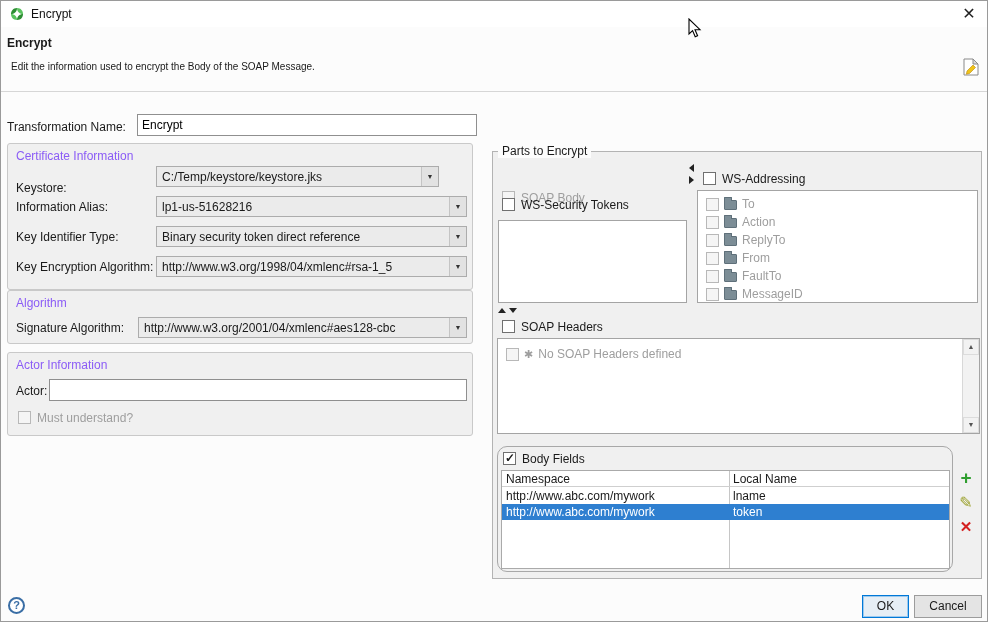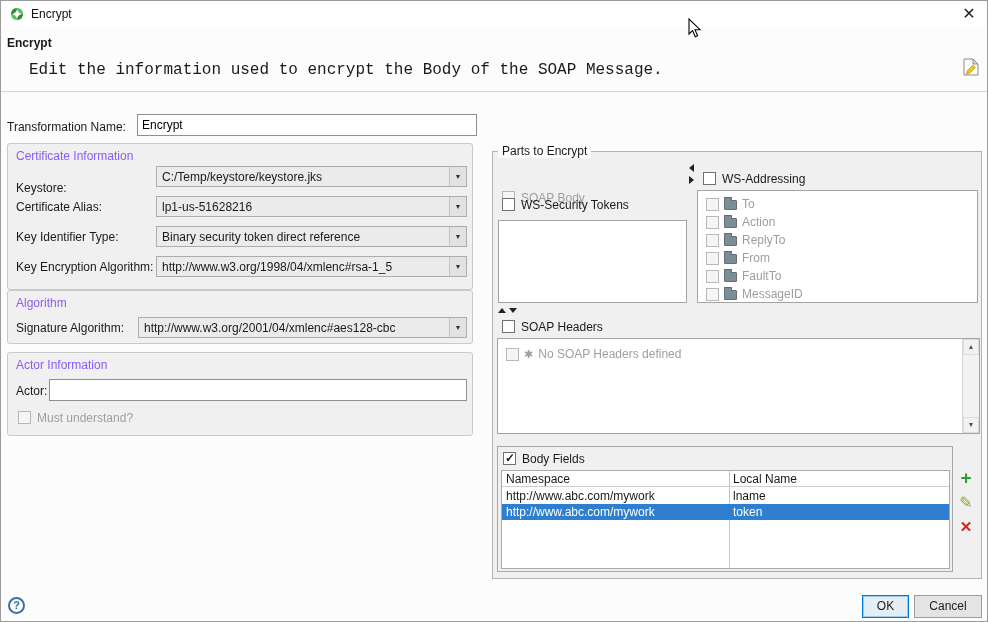--- a/index.html
+++ b/index.html
@@ -8,21 +8,21 @@
   .dialog { position:relative; width:988px; height:622px; background:#fcfcfc; border:1px solid #9a9a9a; overflow:hidden; margin:0 auto; }
 
   
   .titlebar { position:absolute; left:0; top:0; right:0; height:26px; background:#fff; }
   .app-icon { position:absolute; left:8px; top:5px; width:16px; height:16px; }
   .title-text { position:absolute; left:30px; top:6px; font-size:12px; color:#111; }
   .close-btn { position:absolute; right:8px; top:3px; width:20px; height:20px; text-align:center; line-height:20px; font-size:16px; color:#222; cursor:pointer; }
 
   
   .page-title { position:absolute; left:6px; top:35px; font-weight:bold; font-size:12px; }
-  .page-desc  { position:absolute; left:28px; top:60px; font-size:16px;font-family:Liberation Mono, monospace; }
+  .page-desc  { position:absolute; left:10px; top:60px; font-size:10px; }
   .doc-icon { position:absolute; right:8px; top:57px; width:16px; height:18px; }
   .separator { position:absolute; left:0; right:0; top:90px; height:1px; background:#d6d6d6; }
 
   
   .tn-label { position:absolute; left:6px; top:119px; }
   .tn-input { position:absolute; left:136px; top:113px; width:340px; height:22px; background:#fff; border:1px solid #8f8f8f; font-family:"Liberation Sans",sans-serif; font-size:12px; padding:0 4px; }
 
   
   .groupbox { position:absolute; background:#f0f0f0; border:1px solid #c9c9c9; border-radius:3px; }
   .gtitle { position:absolute; left:8px; top:5px; color:#8b5cf6; }
@@ -115,26 +115,26 @@
   </span>
   <div class="separator"></div>
 
   <label class="tn-label">Transformation Name:</label>
   <input class="tn-input" value="Encrypt" style="">
 
   <div class="groupbox" style="left:6px;top:142px;width:466px;height:147px;">
     <div class="gtitle">Certificate Information</div>
 
     <span class="flabel" style="left:8px;top:37px;">Keystore:</span>
-    <div class="combo" style="left:148px;top:22px;width:311px;">
+    <div class="combo" style="left:148px;top:22px;width:283px;">
       <span class="combo-text">C:/Temp/keystore/keystore.jks</span>
       <span class="combo-arrow">▼</span>
     </div>
 
-    <span class="flabel" style="left:8px;top:56px;">Certificate Alias:</span>
+    <span class="flabel" style="left:8px;top:56px;">Information Alias:</span>
     <div class="combo" style="left:148px;top:52px;width:311px;">
       <span class="combo-text">lp1-us-51628216</span>
       <span class="combo-arrow">▼</span>
     </div>
 
     <span class="flabel" style="left:8px;top:86px;">Key Identifier Type:</span>
     <div class="combo" style="left:148px;top:82px;width:311px;">
       <span class="combo-text">Binary security token direct reference</span>
       <span class="combo-arrow">▼</span>
     </div>
@@ -230,21 +230,21 @@
         <span class="cb disabled"></span>
         <span style="color:#9e9e9e;font-size:11px;">✱</span>
         <span>No SOAP Headers defined</span>
       </div>
       <div class="sb">
         <div class="sb-btn sb-up">▲</div>
         <div class="sb-btn sb-down">▼</div>
       </div>
     </div>
 
-    <div class="groupbox" style="left:4px;top:294px;width:456px;height:126px;border-radius:0;border-color:#a8a8a8;">
+    <div class="groupbox" style="left:4px;top:294px;width:456px;height:126px;border-radius:10px;border-color:#a8a8a8;">
       <div class="cbrow" style="left:5px;top:4px;">
         <span class="cb checked"></span>
         <span>Body Fields</span>
       </div>
       <div class="bf-table" style="left:3px;top:23px;width:449px;height:99px;">
         <div class="bf-colline" style="left:227px;"></div>
         <div class="bf-row bf-header" style="top:0;">
           <span class="bf-cell bf-c1">Namespace</span>
           <span class="bf-cell bf-c2">Local Name</span>
         </div>

